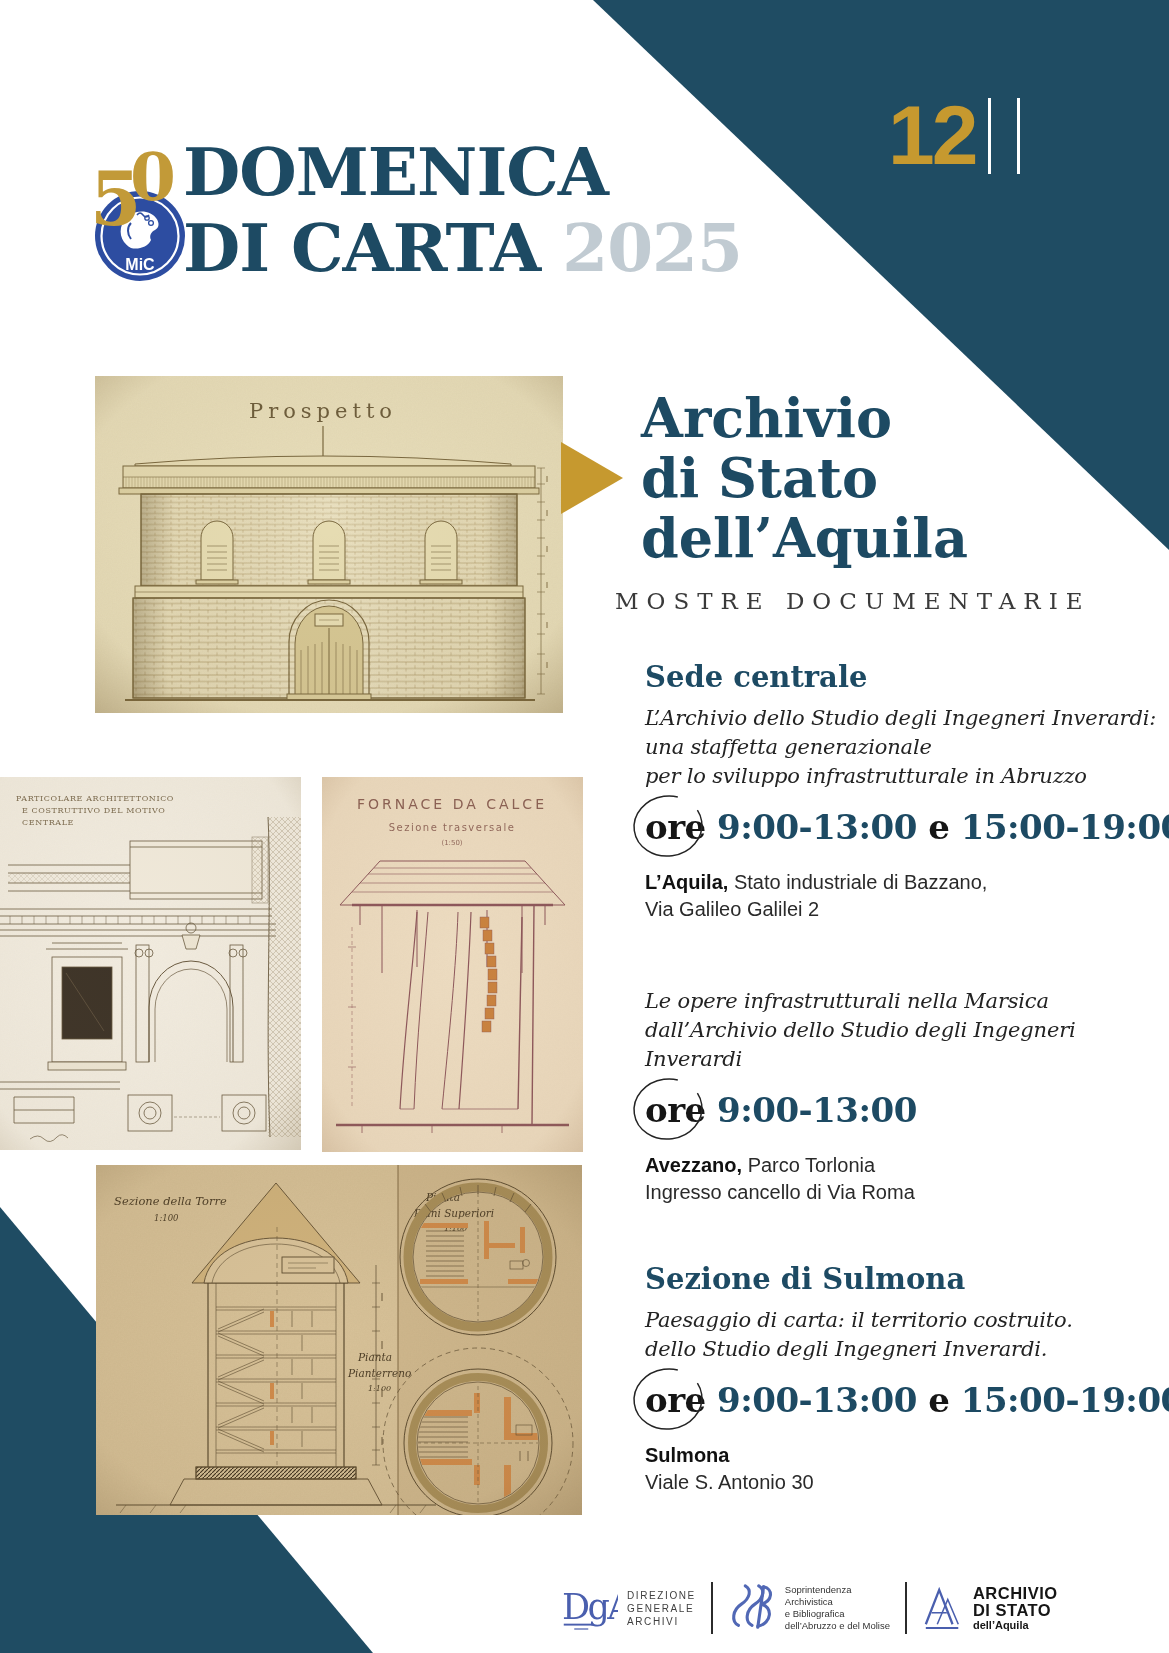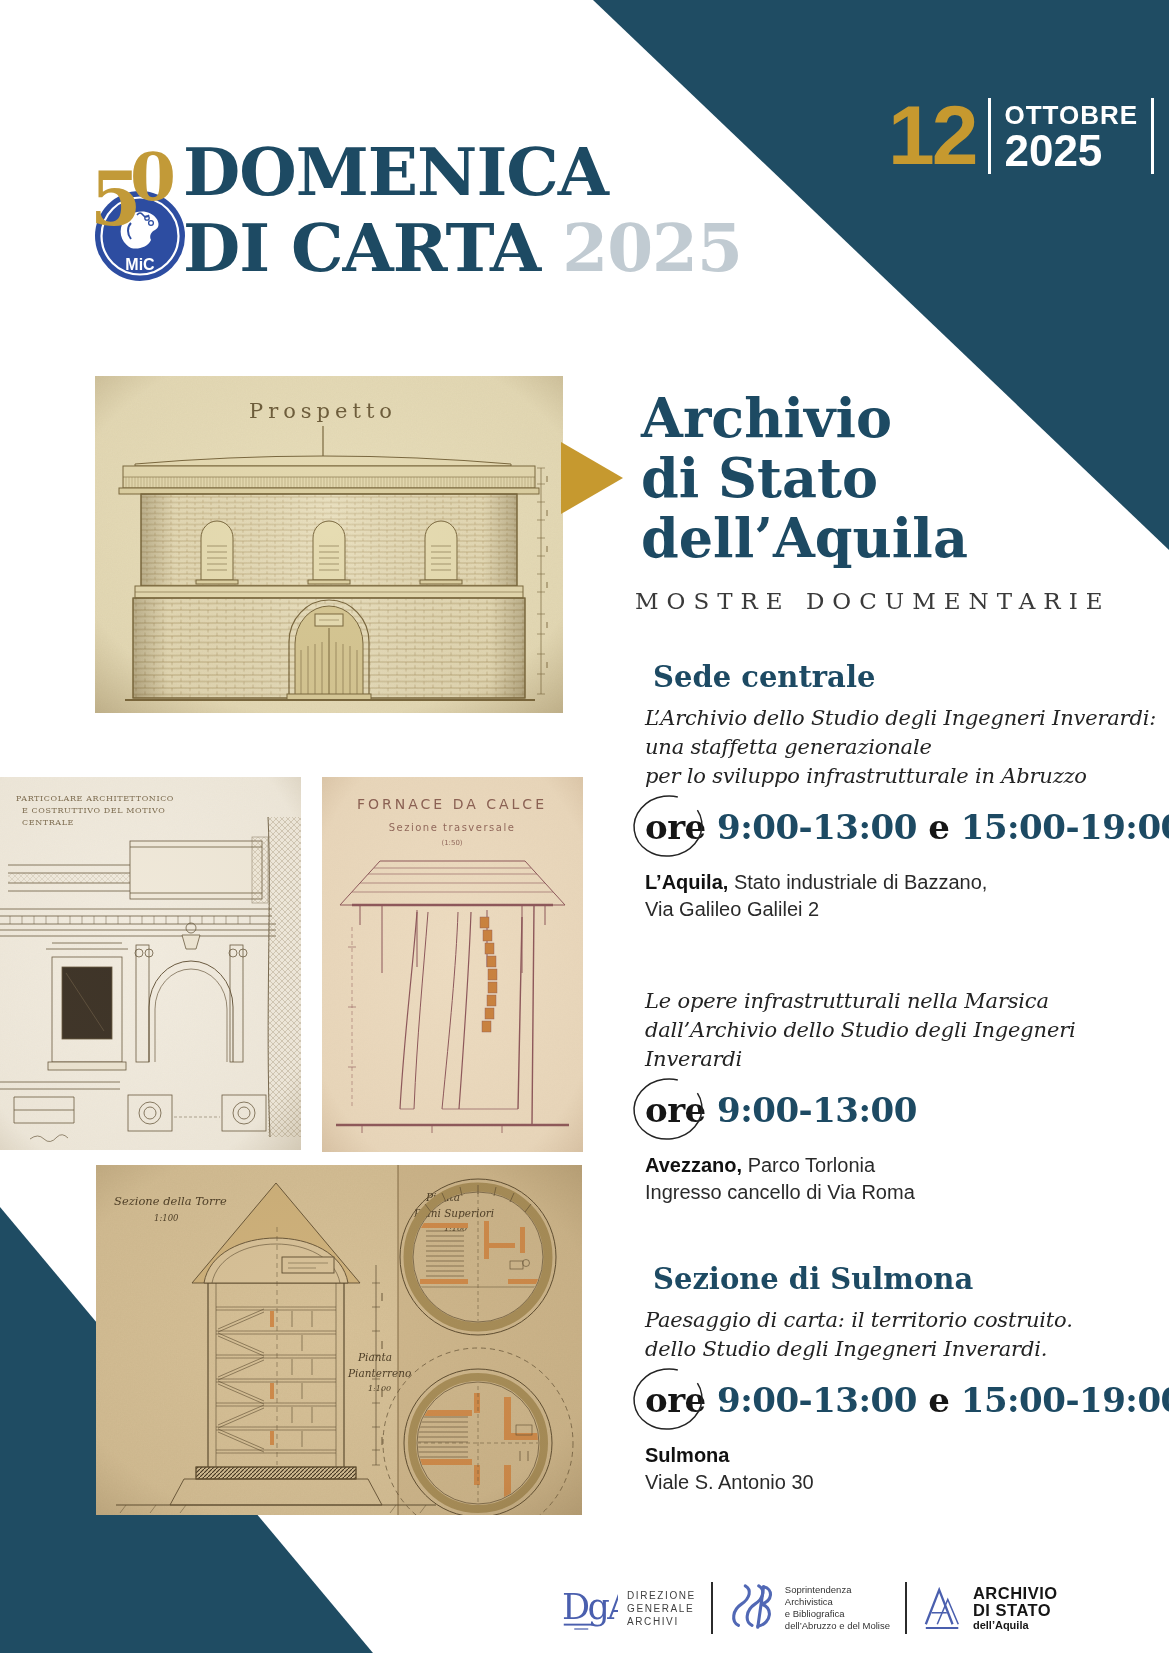--- a/index.html
+++ b/index.html
@@ -31,25 +31,25 @@
 
   
   .art{position:absolute;display:block;}
 
   .gold-arrow{position:absolute;left:561px;top:442px;width:0;height:0;
     border-top:36px solid transparent;border-bottom:36px solid transparent;border-left:62px solid #c6992f;}
 
   
   .main-title{position:absolute;left:641px;top:388px;font-family:"DejaVu Serif",serif;font-weight:800;
     font-size:54px;line-height:60px;color:#1d4a63;}
-  .subtitle{position:absolute;left:635px;top:588px;font-family:"DejaVu Serif",serif;
+  .subtitle{position:absolute;left:615px;top:588px;font-family:"DejaVu Serif",serif;
     font-size:23px;letter-spacing:8px;color:#3a3a3a;white-space:nowrap;}
 
   .section{position:absolute;left:645px;width:520px;}
-  .section h3{margin:0 0 10px 8px;font-family:"DejaVu Serif",serif;font-weight:800;
+  .section h3{margin:0 0 10px 0;font-family:"DejaVu Serif",serif;font-weight:800;
     font-size:29px;color:#1d4a63;letter-spacing:0;}
   .section .desc{font-family:"DejaVu Serif",serif;font-style:italic;font-size:21px;
     line-height:29px;color:#232323;letter-spacing:-0.2px;}
   .ore-row{position:relative;margin-top:16px;font-family:"DejaVu Serif",serif;font-weight:bold;
     font-size:34px;letter-spacing:-0.5px;white-space:nowrap;}
   .ore-row .ore,.ore-row .conj{color:#161616;}
   .ore-row .t{color:#1d4a63;}
   .ore-circle{position:absolute;left:-15px;top:-14px;overflow:visible;}
   .addr{margin-top:22px;font-size:20px;line-height:27px;color:#2a2a2a;}
   .addr .b{font-weight:bold;color:#111;}
@@ -69,24 +69,20 @@
 <body>
 
 <div class="poster">
 
   <div class="corner tr"></div>
   <div class="corner bl"></div>
 
   <div class="badge">
     <div class="day">12</div>
     <div class="sep"></div>
-    <div class="col">
-      <div class="month">OTTOBRE</div>
-      <div class="byear">2025</div>
-    </div>
     <div class="sep2"></div>
   </div>
 
   <div class="brand-mark">
     <svg class="mic-svg" width="92" height="92" viewBox="0 0 92 92">
       <circle cx="46" cy="46" r="45" fill="#2d4da1"></circle>
       <circle cx="46" cy="46" r="38.5" fill="none" stroke="#ffffff" stroke-width="2.2"></circle>
       <path d="M30,52 C24,44 26,31 36,25 C45,19 57,21 62,28 C66,33 65,38 61,40 C57,42 55,46 57,50 C54,57 44,60 37,58 C33,56 32,54 30,52 Z" fill="#ffffff"></path>
       <path d="M37,33 C33,37 33,44 37,49" fill="none" stroke="#2d4da1" stroke-width="2"></path>
       <path d="M43,25 q3,-4 6,0 q3,4 6,0" fill="none" stroke="#2d4da1" stroke-width="1.5"></path>

